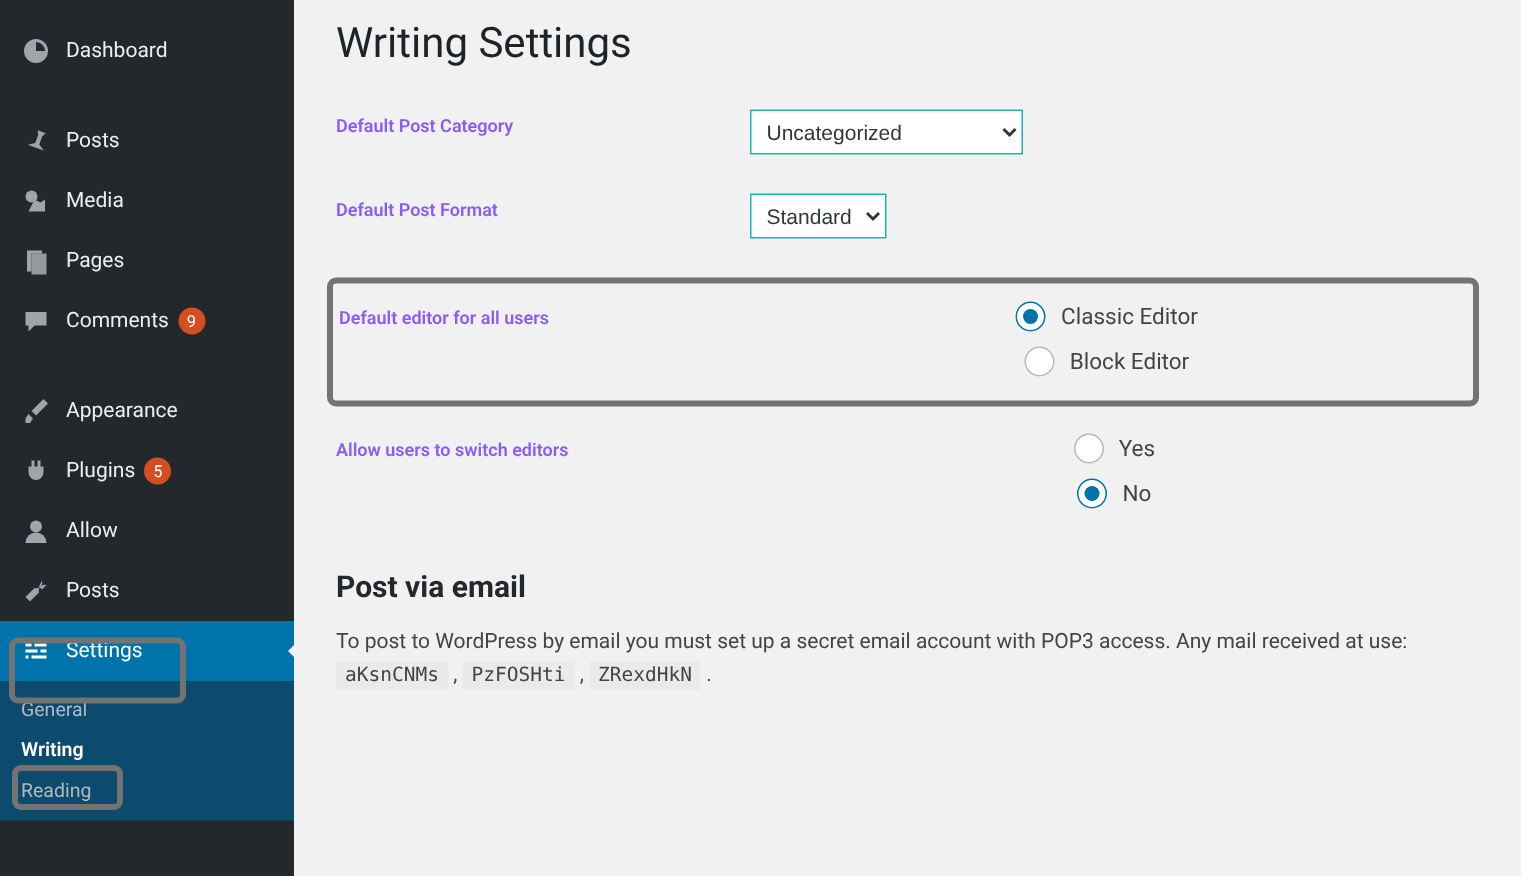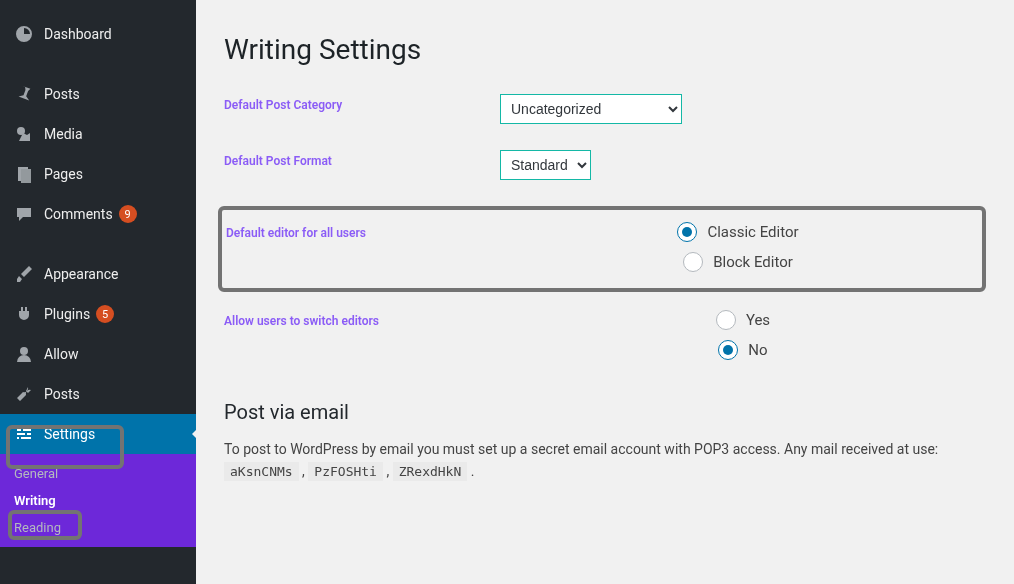--- a/index.html
+++ b/index.html
@@ -52,21 +52,21 @@
     height: 18px;
     font-size: 11px;
     display: inline-flex;
     align-items: center;
     justify-content: center;
     margin-left: 6px;
     padding: 0 4px;
   }
   .menu-group-sep { height: 20px; }
   .submenu {
-    background: #6d28d9;
+    background: #0c4a6e;
     padding: 6px 0;
   }
   .submenu-item {
     padding: 6px 14px;
     color: #b4b9be;
     cursor: pointer;
     font-size: 13px;
   }
   .submenu-item.current {
     color: #fff;
@@ -79,21 +79,21 @@
     transform: translateY(-50%);
     width: 0;
     height: 0;
     border-top: 10px solid transparent;
     border-bottom: 10px solid transparent;
     border-right: 10px solid #f1f1f1;
   }
   
   .main {
     flex: 1;
-    padding: 29px 28px;
+    padding: 8px 28px;
     overflow: hidden;
   }
   h1.page-title {
     font-size: 28px;
     font-weight: 400;
     color: #1d2327;
     margin-bottom: 28px;
     margin-top: 4px;
   }
   .form-row {
@@ -171,21 +171,21 @@
     position: absolute;
     left: 8px;
     top: 510px;
     width: 74px;
     height: 30px;
     pointer-events: none;
     z-index: 5;
   }
   h2.section-title {
     font-size: 20px;
-    font-weight: 400;
+    font-weight: 700;
     color: #23282d;
     margin-top: 30px;
     margin-bottom: 14px;
   }
   p.description {
     font-size: 14px;
     color: #444;
     line-height: 1.6;
   }
   code {

